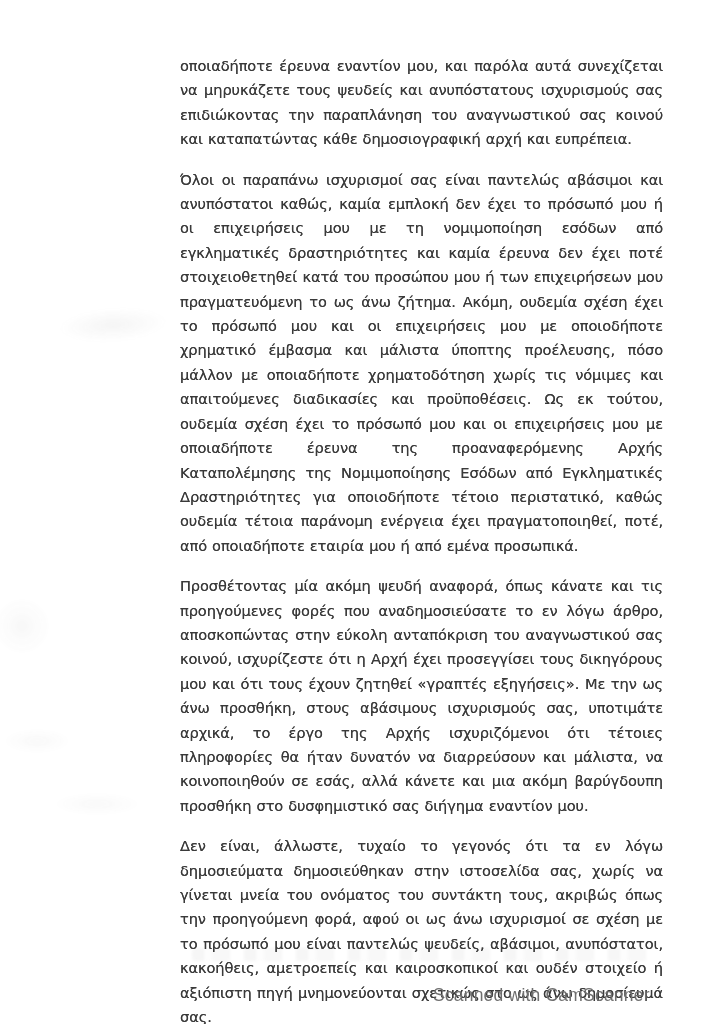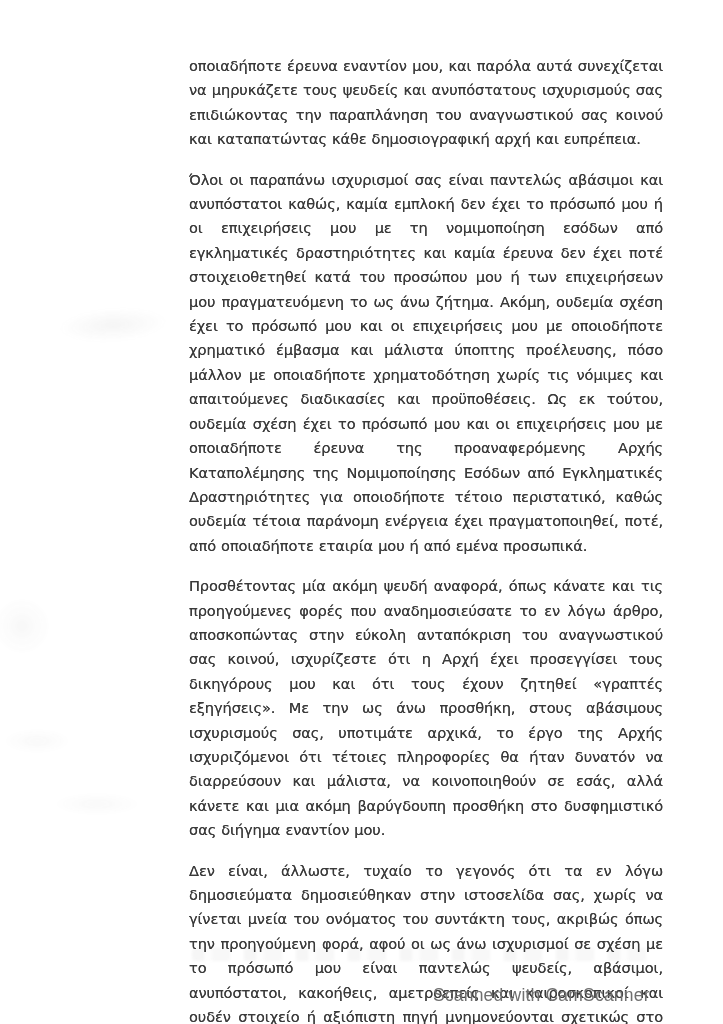--- a/index.html
+++ b/index.html
@@ -22,21 +22,21 @@
     top: 54px;
     width: 483px;
     font-size: 14.6px;
     line-height: 24.4px;
     text-align: justify;
     color: #3a3a3a;
     letter-spacing: -0.1px;
     word-spacing: 0.5px;
   }
   .doc-text p {
-    margin: 0 0 16px 9px;
+    margin: 0 0 16px 0;
     text-shadow: 0 0 0.55px rgba(58,58,58,0.85);
     filter: blur(0.18px);
   }
   
   .ghost-line {
     position: absolute;
     left: 192px;
     top: 948px;
     width: 468px;
     height: 13px;

